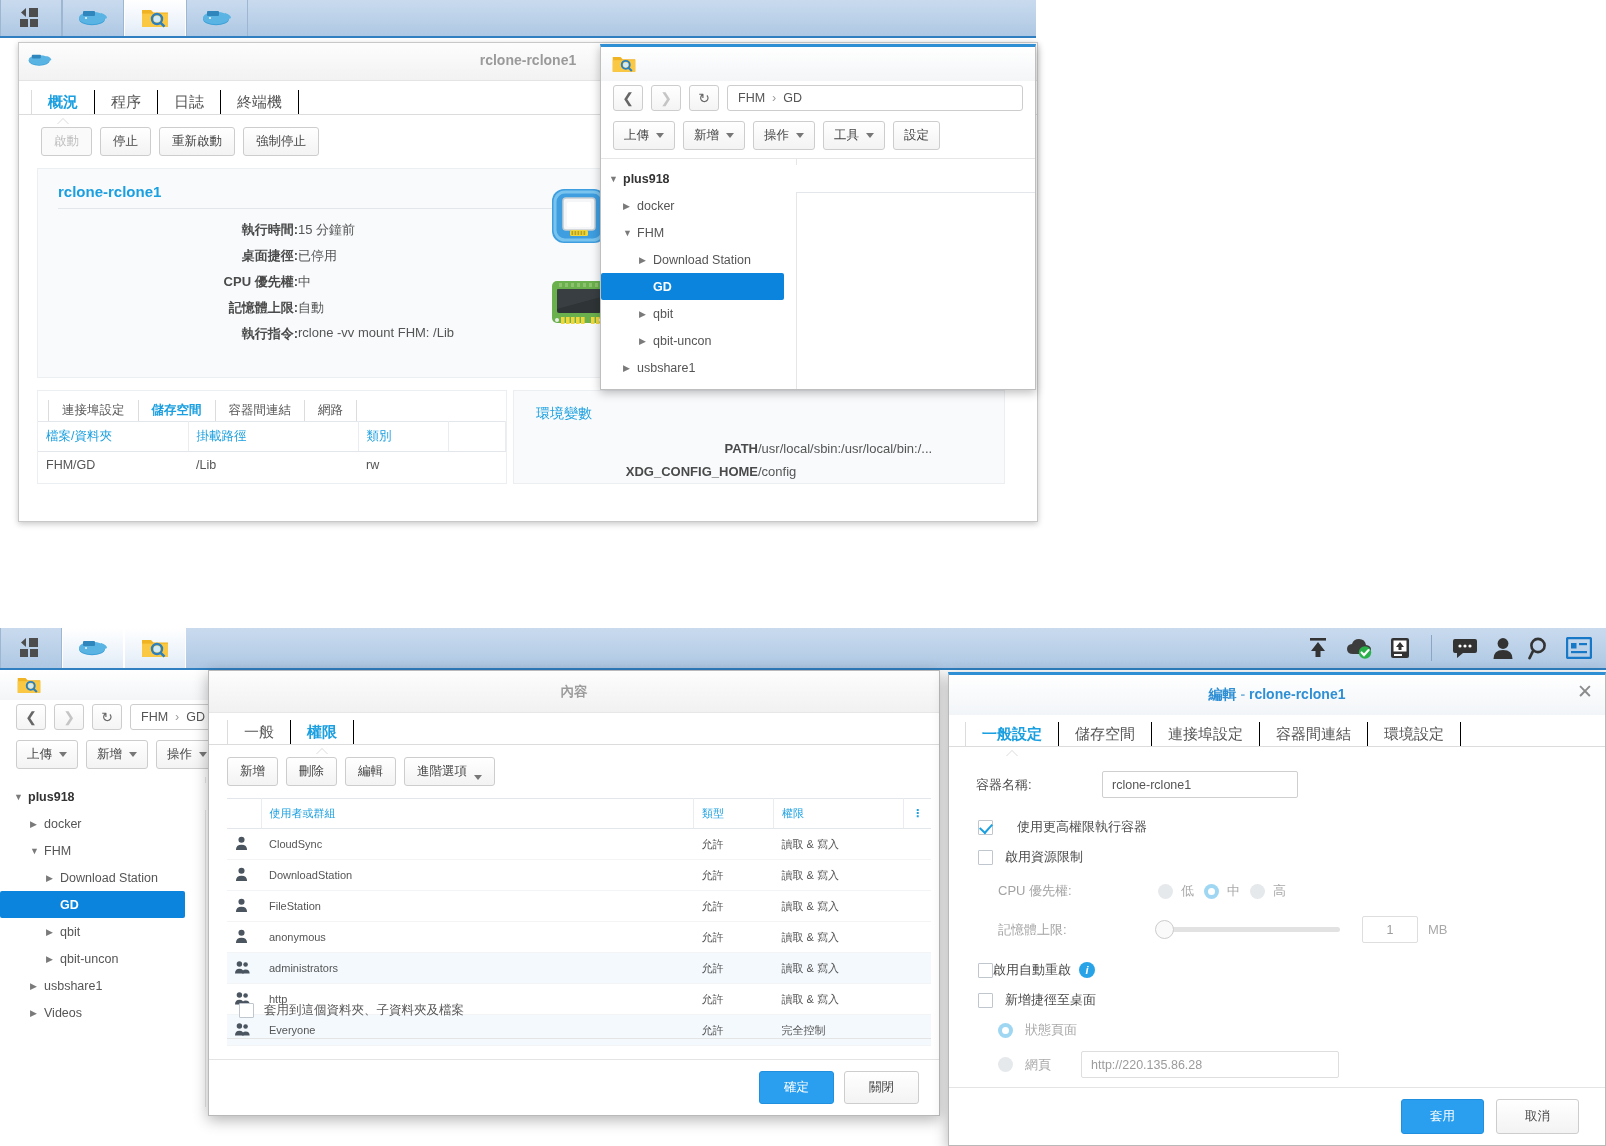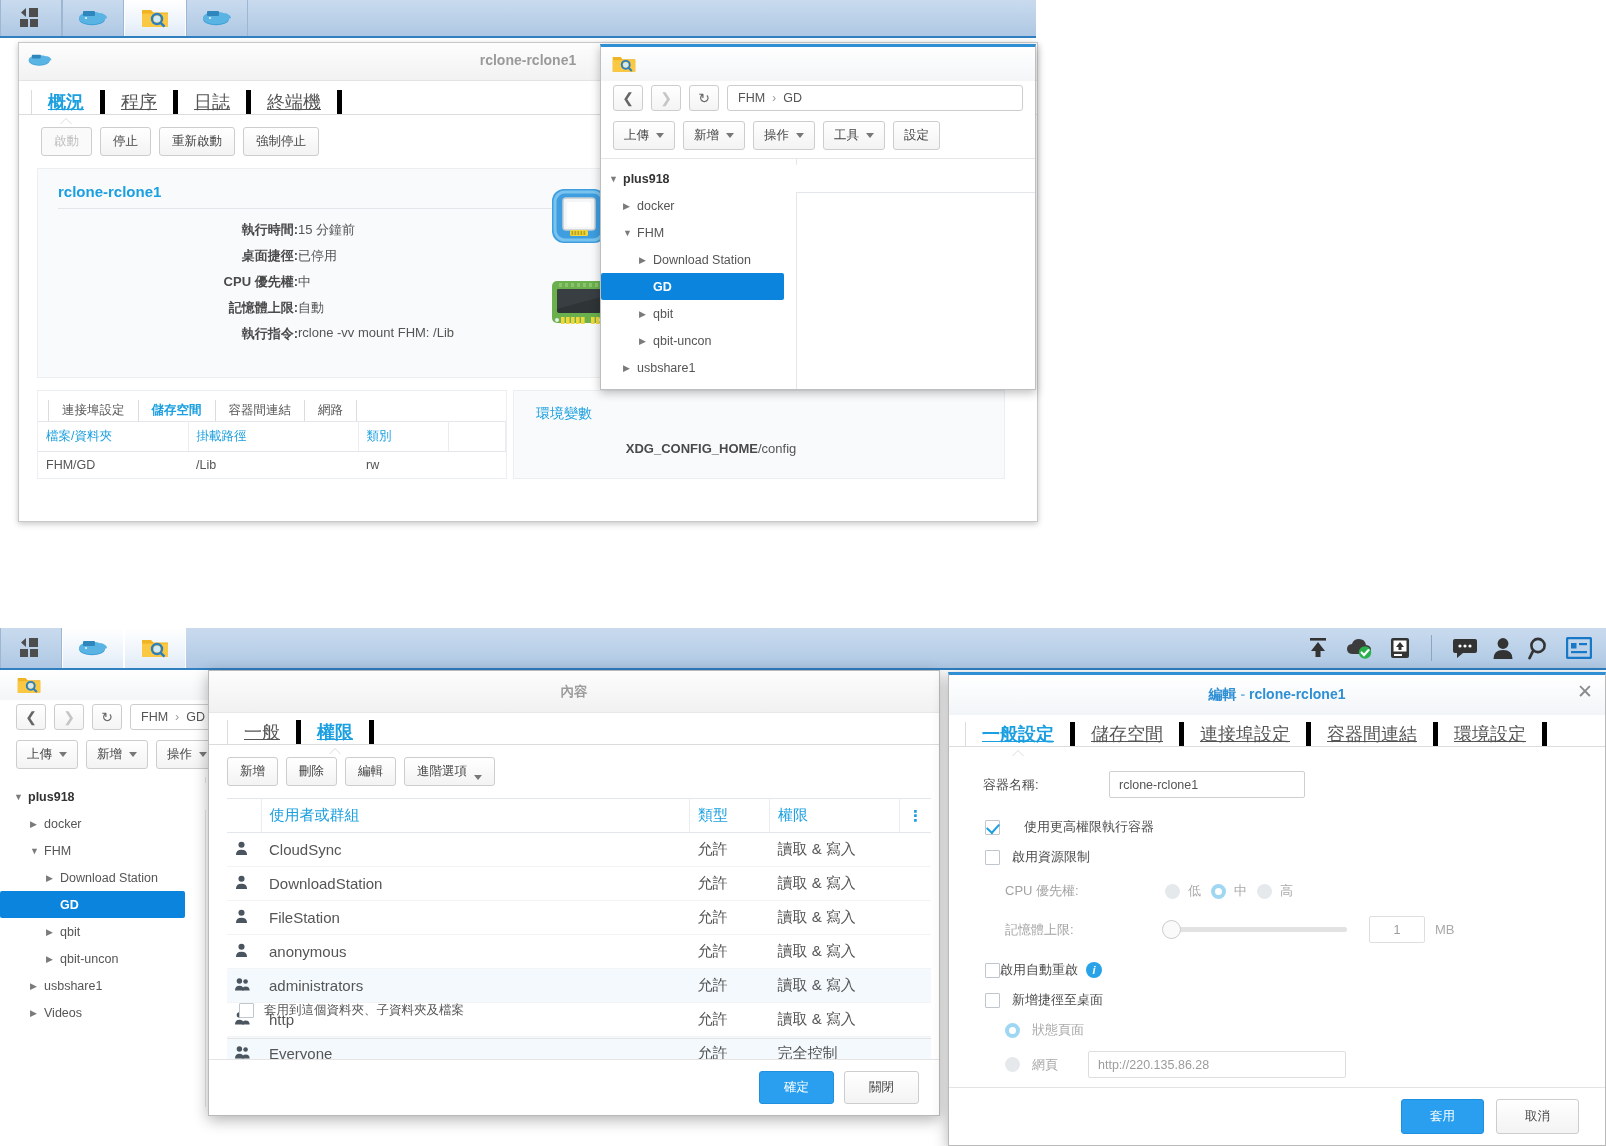--- a/index.html
+++ b/index.html
@@ -53,22 +53,22 @@
     font-size:14px; font-weight:bold; color:#9a9a9a;
   }
   .win-title .t-icon { position:absolute; left:8px; top:6px; }
 
   .tabbar {
     display:flex; align-items:flex-end; height:34px;
     padding-left: 12px; border-bottom:1px solid #dcdcdc; background:#fff;
     position: relative;
   }
   .tab {
-    font-size:18px; color:#555; padding:0 16px; height:24px; line-height:24px;
-    border-right:5px solid #000000; position:relative;text-decoration:underline;
+    font-size:15px; color:#555; padding:0 16px; height:24px; line-height:24px;
+    border-right:1px solid #000000; position:relative;
   }
   .tab:first-child { border-left:1px solid #dcdcdc; }
   .tab.sel { color:#1a9fe0; font-weight:bold; }
   .tab.sel:after{
     content:""; position:absolute; left:50%; margin-left:-6px; bottom:-11px;
     width:0;height:0;border-left:6px solid transparent;border-right:6px solid transparent;
     border-bottom:6px solid #ffffff;
     filter: drop-shadow(0 -1px 0 #dcdcdc);
   }
   .btnrow { display:flex; gap:8px; padding:12px 16px 12px 22px; }
@@ -143,21 +143,21 @@
     background:#fff; border:1px solid #b9b9b9; box-shadow:0 4px 14px rgba(0,0,0,0.3);
   }
   .dlg-title {
     height:42px; background:linear-gradient(to bottom,#fdfdfd,#f1f1f1);
     border-bottom:1px solid #e7e7e7; position:relative;
   }
   .dlg-title .tx { position:absolute;left:0;right:0;top:12px;text-align:center;font-size:13.5px;color:#9c9c9c;font-weight:bold;}
   .perm-tabs { display:flex; align-items:flex-end; height:32px; padding-left:18px; border-bottom:1px solid #dcdcdc; position:relative;}
   .perm-toolbar{display:flex;gap:8px;padding:12px 0 12px 18px;}
   .perm-table { margin:0 8px 0 18px; }
-  table.perm { border-collapse:collapse; width:100%; font-size:15px; }
+  table.perm { border-collapse:collapse; width:100%; font-size:11px; }
   table.perm th{
     font-weight:normal;color:#1a9fe0;text-align:left;padding:7px 8px;
     border-top:1px solid #e3e7eb;border-bottom:1px solid #e3e7eb;border-right:1px solid #e9edf1;
   }
   table.perm td{ padding:7px 8px; color:#555; border-bottom:1px solid #f2f4f6;}
   table.perm tr.hl td{ background:#f4f9fd; }
   .applybox{ display:flex; align-items:center; gap:10px; padding:14px 18px; font-size:12.5px;color:#555;}
   .cbox{width:15px;height:15px;border:1px solid #bfc6cd;background:#fff;display:inline-block;position:relative;border-radius:1px;}
   .cbox.on:after{
     content:"";position:absolute;left:3px;top:0px;width:6px;height:10px;
@@ -168,21 +168,21 @@
   
   .dlg-edit{
     position:absolute;left:948px;top:672px;width:658px;height:474px;
     background:#fff;border:1px solid #b9b9b9;border-top:3px solid #2f8fd4;
     box-shadow:0 4px 14px rgba(0,0,0,0.3);
   }
   .edit-title{height:40px;position:relative;background:linear-gradient(to bottom,#ffffff,#f2f5f8);}
   .edit-title .tx{position:absolute;left:0;right:0;top:11px;text-align:center;font-size:14px;font-weight:bold;color:#2f8fd4;}
   .edit-title .close{position:absolute;right:12px;top:8px;font-size:19px;color:#8b8b8b;line-height:18px;}
   .edit-tabs{display:flex;align-items:flex-end;height:32px;padding-left:16px;border-bottom:1px solid #dcdcdc;position:relative;}
-  .form{padding:18px 0 0 12px;}
+  .form{padding:18px 0 0 5px;}
   .frow{display:flex;align-items:center;padding:6px 0 6px 22px;font-size:13px;color:#4c4c4c;}
   .flabel{width:126px;color:#4c4c4c;}
   .finput{height:27px;border:1px solid #cfcfcf;border-radius:2px;background:#fff;padding:0 9px;font-size:12.5px;color:#555;display:flex;align-items:center;}
   .finput.gray{color:#9c9c9c;background:#fff;border-color:#dedede;}
   .radio{width:15px;height:15px;border-radius:50%;background:#e6e9ec;display:inline-block;position:relative;}
   .radio.on{background:#37b0ef;}
   .radio.on:after{content:"";position:absolute;left:4px;top:4px;width:7px;height:7px;border-radius:50%;background:#fff;}
   .radio.on.mute{background:#9fd7f3;}
   .slider{flex:1;height:5px;background:#e2e2e2;border-radius:3px;position:relative;}
   .slider .knob{position:absolute;left:-3px;top:-7px;width:19px;height:19px;border-radius:50%;background:#fafafa;border:1px solid #cccccc;}
@@ -363,20 +363,24 @@
             <td></td>
           </tr>
         </tbody>
           </table>
       </div>
 
       <div class="subpanel" style="width:492px;background:#f8fafc;border-color:#eceff2;">
         <div style="padding:14px 22px 6px;font-size:14px;color:#1a9fe0;">環境變數</div>
         <div class="hr" style="margin:0 22px;"></div>
         <div style="padding-top:8px;">
+          <div class="kv" style="padding-left:22px;">
+            <div class="k" style="width:222px;">PATH</div>
+            <div class="v">/usr/local/sbin:/usr/local/bin:/...</div>
+          </div>
           <div class="kv" style="padding-left:22px;">
             <div class="k" style="width:222px;">XDG_CONFIG_HOME</div>
             <div class="v">/config</div>
           </div>
         </div>
       </div>
     </div>
   </div>
 
   <div class="win-fs">

